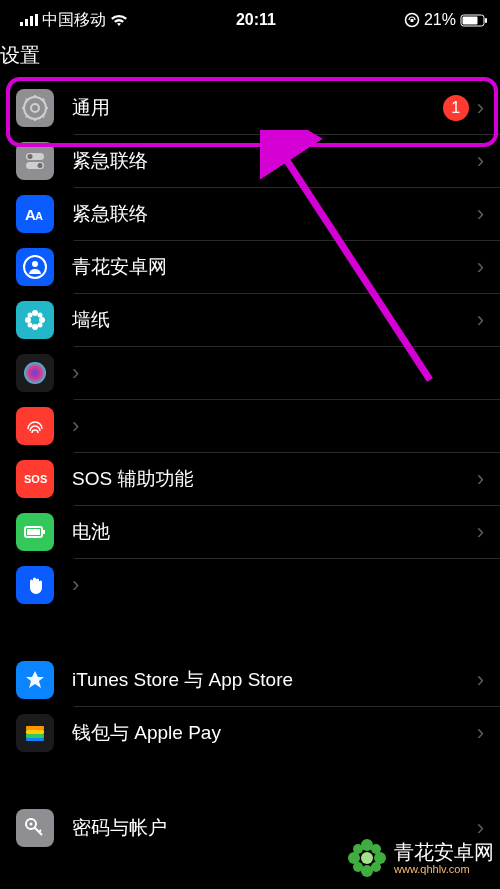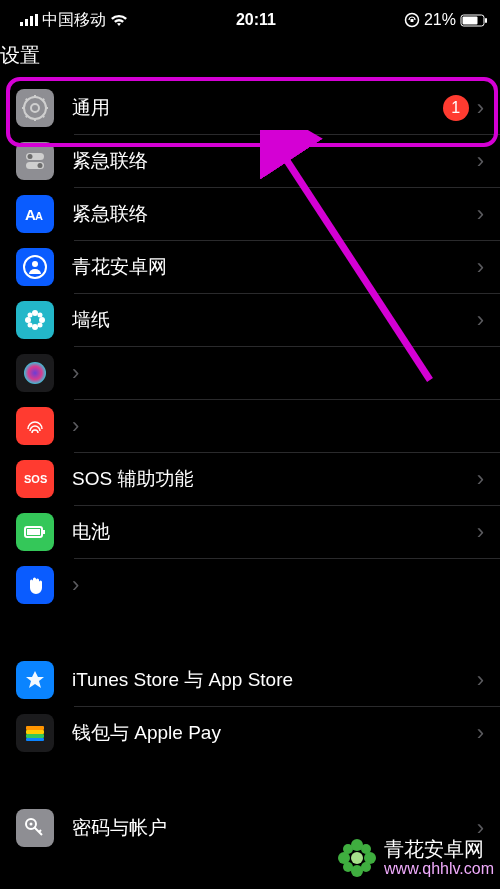--- a/index.html
+++ b/index.html
@@ -13,21 +13,21 @@
   .row + .row::before{content:"";position:absolute;left:74px;right:0;top:0;height:1px;background:#2a2a2c;}
   .icon-wrap{width:38px;height:38px;border-radius:8px;display:flex;align-items:center;justify-content:center;flex:0 0 38px;margin-right:18px;}
   .label{flex:1;font-size:19px;color:#fff;}
   .badge{background:#ff3b30;color:#fff;border-radius:50%;min-width:26px;height:26px;display:flex;align-items:center;justify-content:center;font-size:16px;margin-right:8px;}
   .chevron{color:#5a5a5e;font-size:22px;font-weight:300;}
   .gap{height:42px;background:#000;}
   .highlight{position:absolute;border:4px solid #d400d4;border-radius:14px;pointer-events:none;}
   .arrow-svg{position:absolute;pointer-events:none;}
   .watermark{position:absolute;right:6px;bottom:10px;display:flex;align-items:center;gap:6px;}
   .wm-text{color:#fff;font-size:20px;line-height:1.1;text-align:left;}
-  .wm-sub{color:#f0abfc;font-size:16px;}
+  .wm-sub{color:#fdba74;font-size:11px;}
   .flower{width:42px;height:42px;}
   svg{display:block;}
 </style>
 </head>
 <body>
 <div class="screen">
 
   <div class="status-bar">
     <div class="status-left">
       <span>

